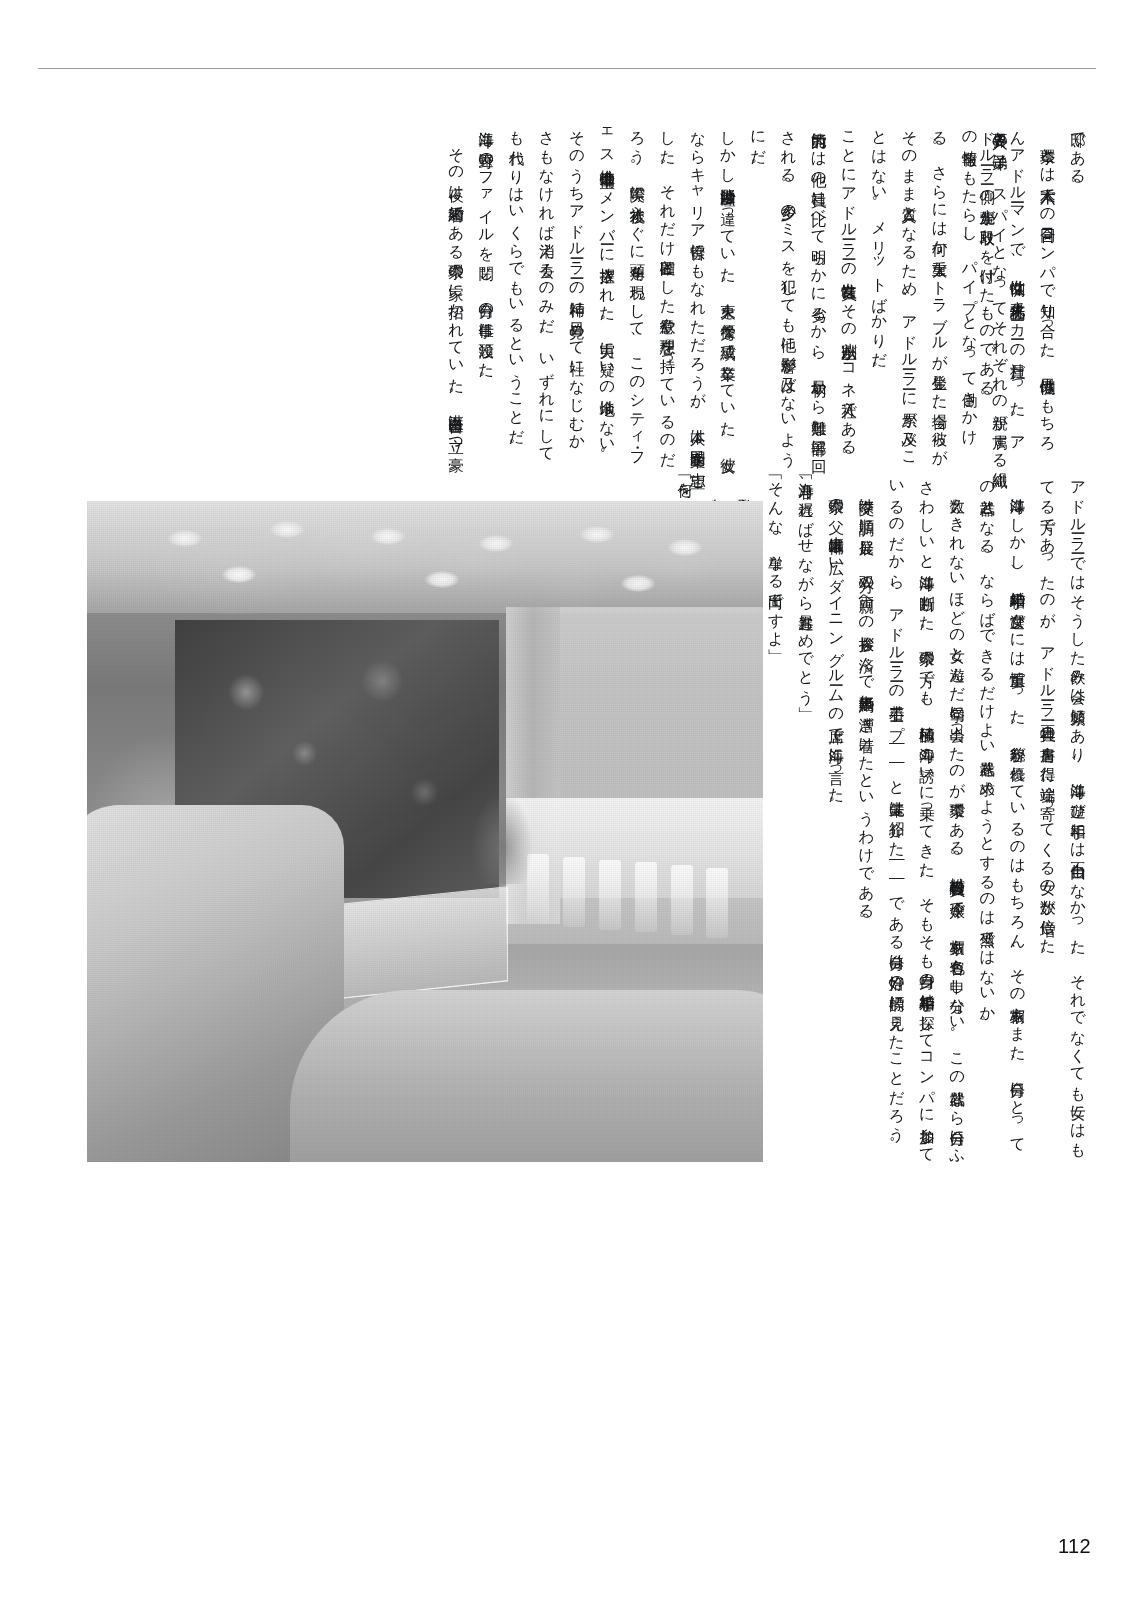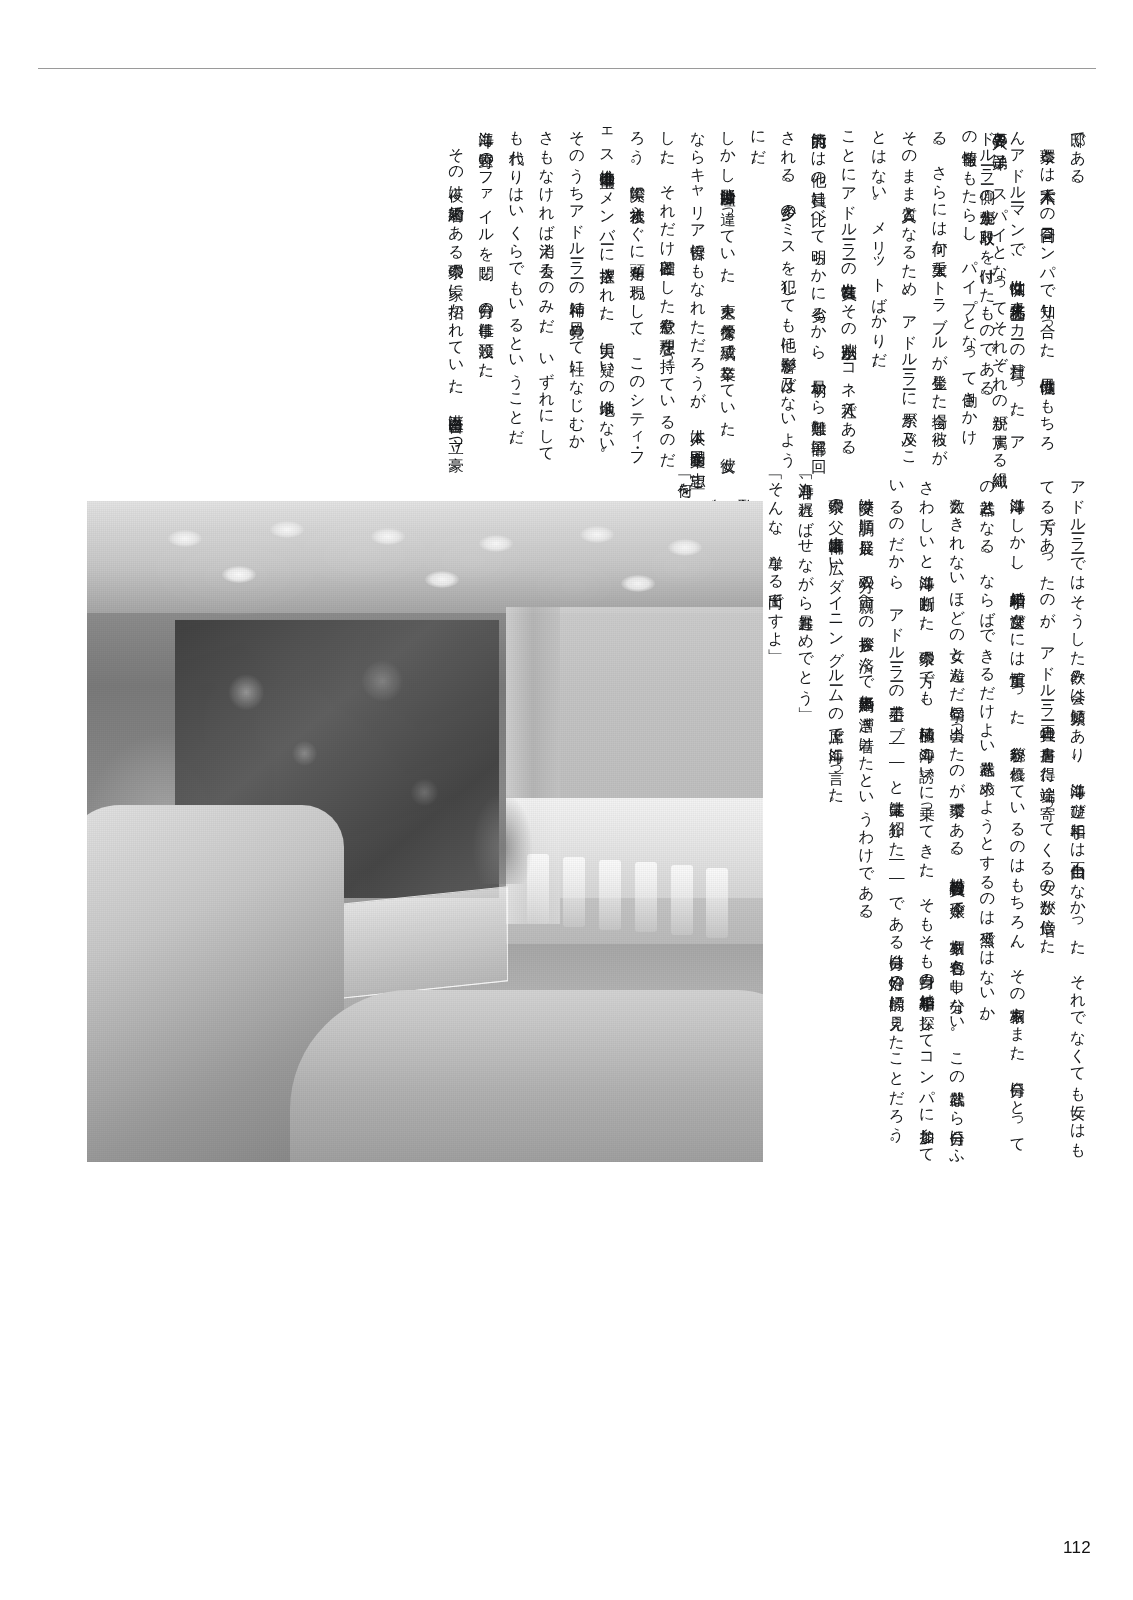--- a/index.html
+++ b/index.html
@@ -191,21 +191,21 @@
       repeating-linear-gradient(0deg, rgba(0,0,0,0.045) 0px, rgba(0,0,0,0.045) 1px, rgba(255,255,255,0.03) 1px, rgba(255,255,255,0.03) 2px),
       repeating-linear-gradient(90deg, rgba(0,0,0,0.035) 0px, rgba(0,0,0,0.035) 1px, rgba(255,255,255,0.02) 1px, rgba(255,255,255,0.02) 2px);
     mix-blend-mode: multiply;
     opacity: 0.55;
   }
 
   .page-number {
     position: absolute;
     right: 42px;
     bottom: 42px;
-    font-size: 17px;
+    font-size: 20px;
     font-family: "Liberation Sans", sans-serif;
     color: #111;
     letter-spacing: 0.02em;
   }
 </style>
 </head>
 <body>
 
 <div class="top-rule"></div>
 

